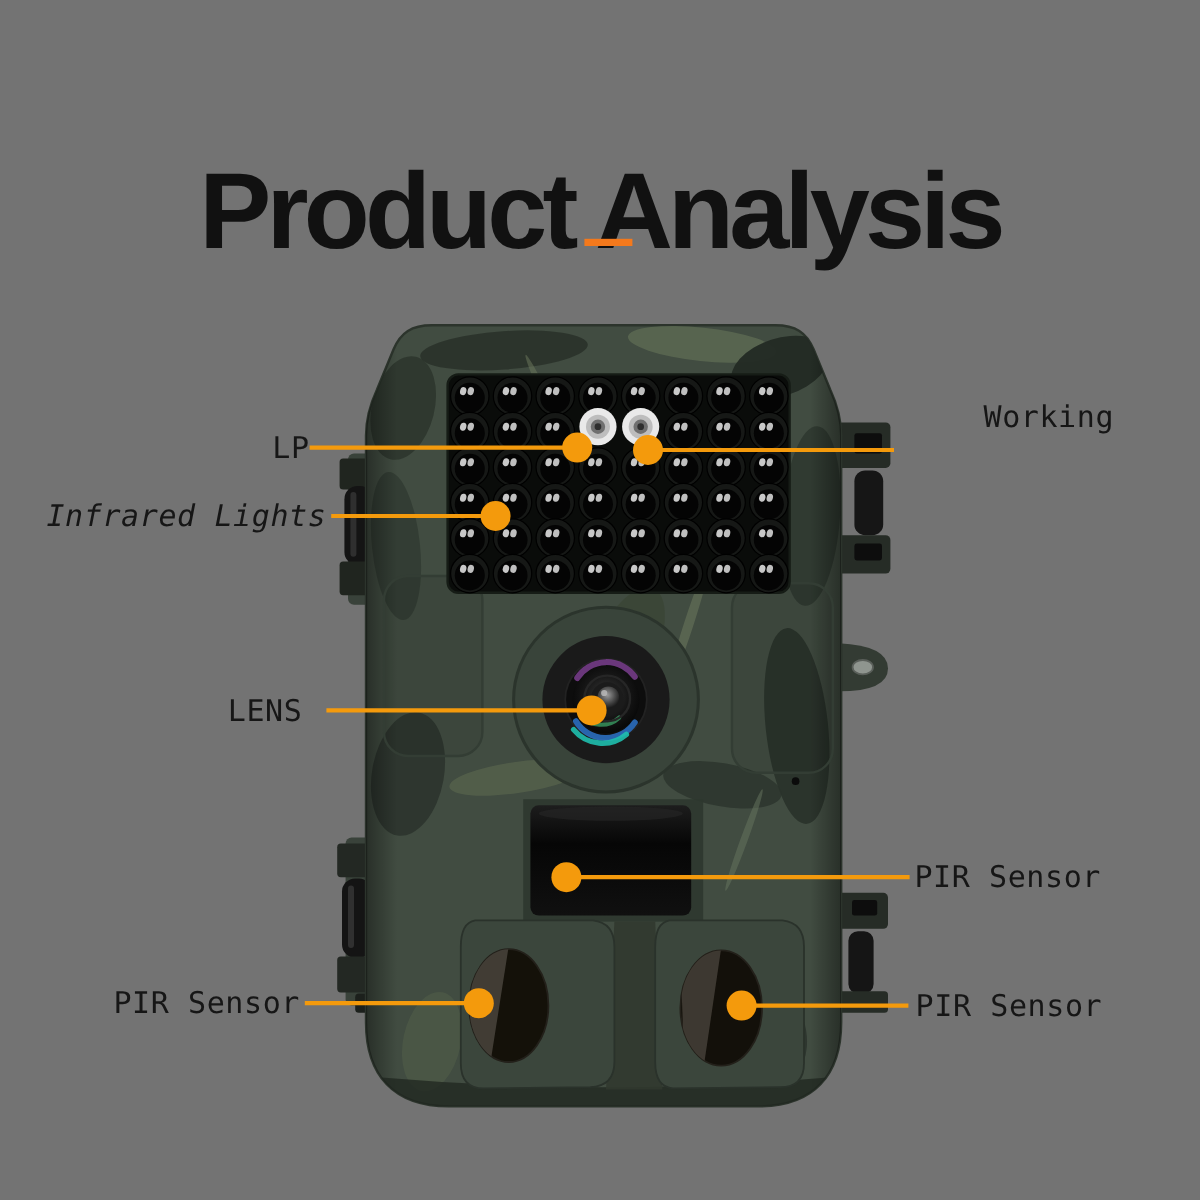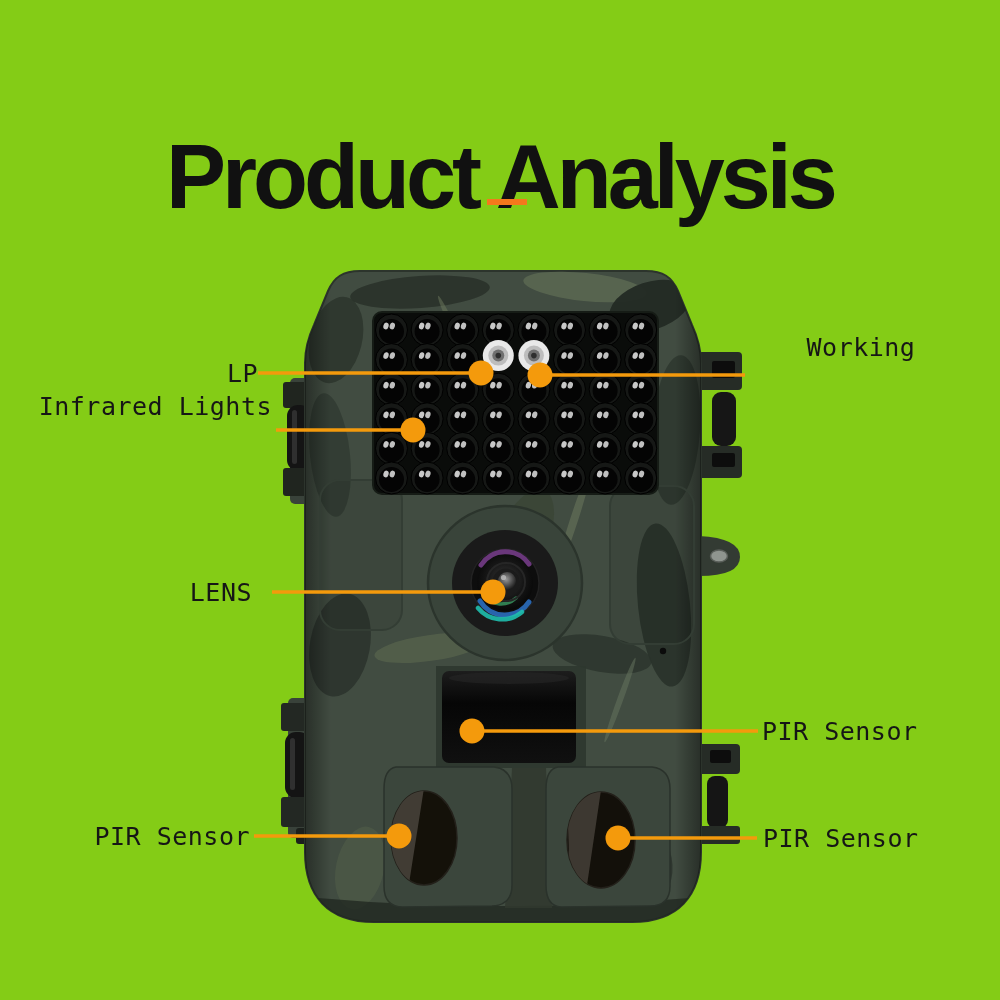--- a/index.html
+++ b/index.html
@@ -1,24 +1,24 @@
 <!DOCTYPE html>
 <html style="--orange: #f49a0c; --divider: #f4791c;"><head>
 <meta charset="utf-8">
 <style>
   html,body{margin:0;padding:0;background:#fff;}
-  .stage{position:relative;width:1000px;height:1000px;background:#84cc16;overflow:hidden;
+  .stage{position:relative;width:1000px;height:1000px;background:#737373;overflow:hidden;
          font-family:"DejaVu Sans Mono", monospace;}
   .page-title{position:absolute;left:0;top:72px;width:1000px;text-align:center;
     font-family:"Liberation Sans","DejaVu Sans",sans-serif;font-weight:700;
     font-size:90px;letter-spacing:-4px;color:#111;line-height:90px;white-space:nowrap;}
   .divider{position:absolute;left:487px;top:199px;width:40px;height:6px;background:var(--divider,#f4791c);}
   .callout-label{position:absolute;font-size:25px;letter-spacing:.5px;color:#161616;
     white-space:nowrap;transform:translateY(-50%);line-height:29px;}
-  .callout-label.two-line{transform:none;text-align:center;}
+  .callout-label.two-line{transform:none;text-align:center;margin-left:13px;}
   svg.scene{position:absolute;left:0;top:0;width:1000px;height:1000px;}
   .callout-line{stroke:var(--orange,#f49a0c);stroke-width:3.5px;}
   .callout-dot{fill:var(--orange,#f49a0c);}
 </style>
 </head>
 <body>
 
 <div class="stage">
 
   <h1 class="page-title">Product Analysis</h1>
@@ -371,21 +371,21 @@
       <line class="callout-line" x1="472" y1="731" x2="758" y2="731"></line>
       <circle class="callout-dot" cx="472" cy="731" r="12.5"></circle>
       <line class="callout-line" x1="254" y1="836" x2="399" y2="836"></line>
       <circle class="callout-dot" cx="399" cy="836" r="12.5"></circle>
       <line class="callout-line" x1="618" y1="838" x2="757" y2="838"></line>
       <circle class="callout-dot" cx="618" cy="838" r="12.5"></circle>
     </g>
   </svg>
 
   <div class="callout-label" style="right:742px;top:373px;">LP</div>
-  <div class="callout-label" style="right:728px;top:406px;">Infrared Lights</div>
+  <div class="callout-label" style="right:728px;top:430px;font-style:italic;">Infrared Lights</div>
   <div class="callout-label two-line" style="left:744px;top:333px;width:234px;">
     <div>Working</div>
   </div>
   <div class="callout-label" style="right:748px;top:592px;">LENS</div>
   <div class="callout-label" style="left:762px;top:731px;">PIR Sensor</div>
   <div class="callout-label" style="right:750px;top:836px;">PIR Sensor</div>
   <div class="callout-label" style="left:763px;top:838px;">PIR Sensor</div>
 </div>
 
 </body></html>

